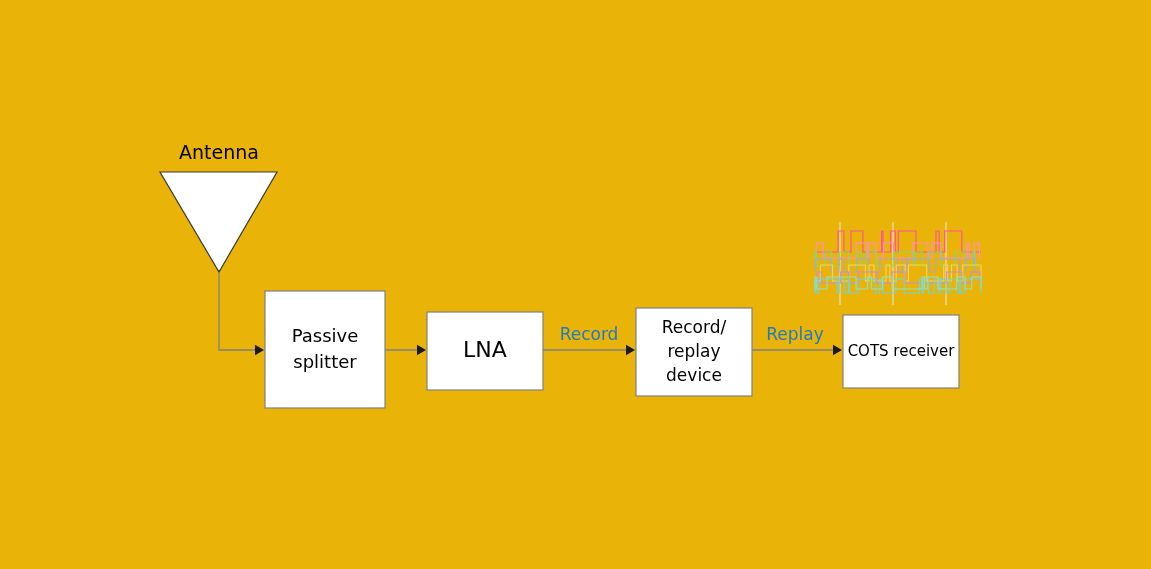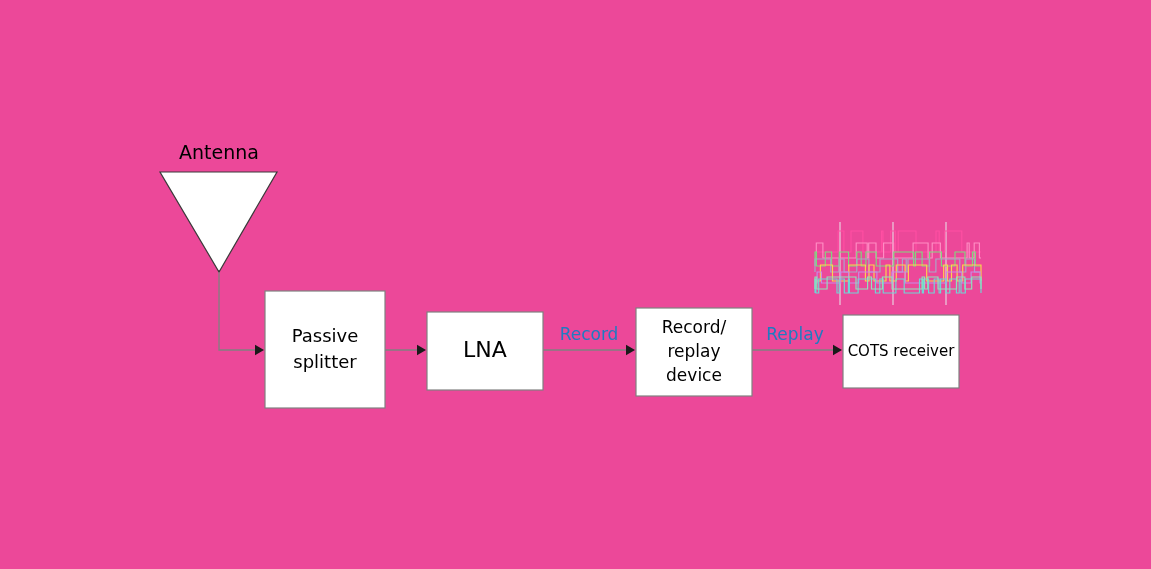--- a/index.html
+++ b/index.html
@@ -9,21 +9,21 @@
     background: #ffffff;
   }
   body {
     font-family: "DejaVu Sans", "Liberation Sans", sans-serif;
     -webkit-font-smoothing: antialiased;
   }
   #canvas {
     position: relative;
     width: 1151px;
     height: 569px;
-    background: #ec4899;
+    background: #eab308;
     overflow: hidden;
   }
   #diagram-svg {
     position: absolute;
     left: 0;
     top: 0;
     width: 1151px;
     height: 569px;
     display: block;
   }

